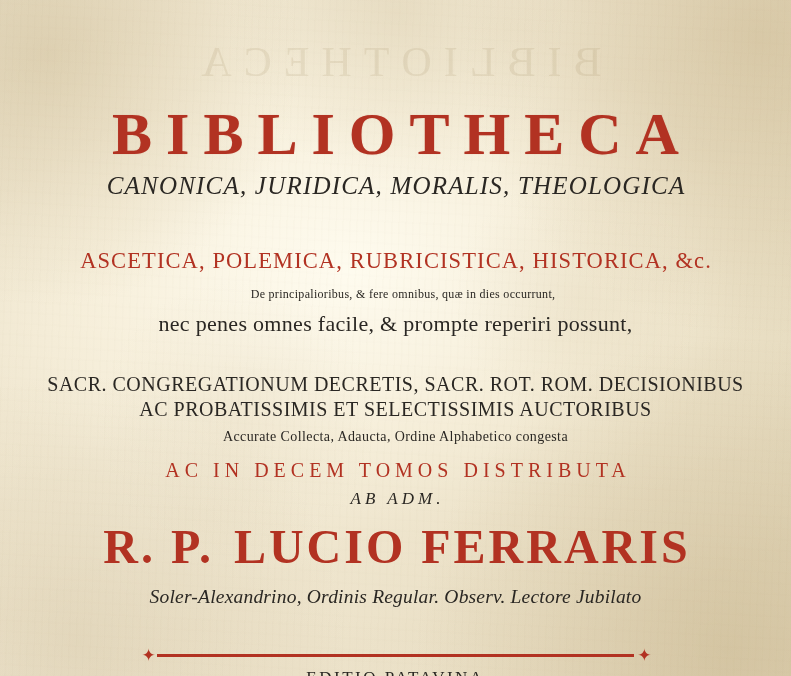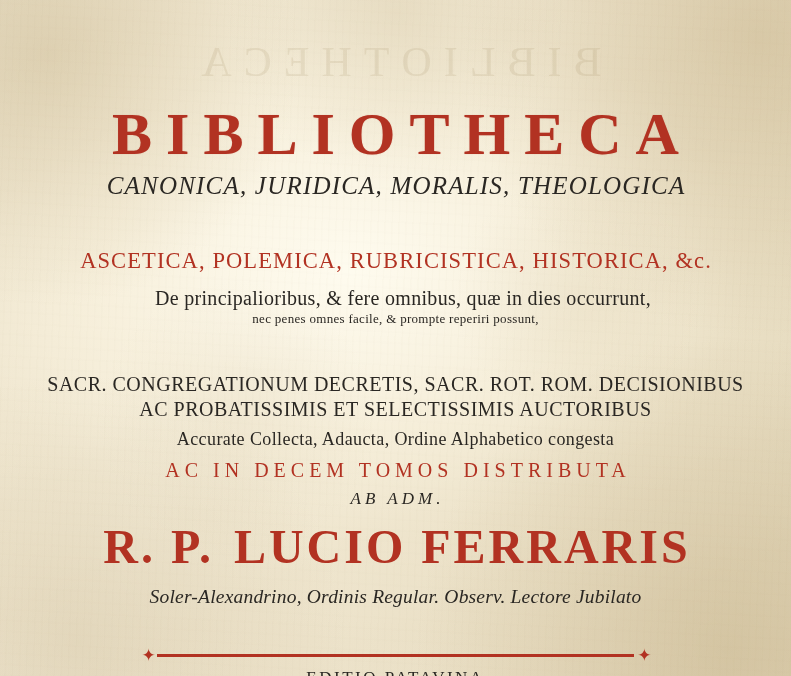--- a/index.html
+++ b/index.html
@@ -119,28 +119,28 @@
     top: 248px; left: 0; right: 0;
     font-size: 22.5px;
     letter-spacing: 1.1px;
     text-indent: 1.1px;
   }
 
   
   .l-de1 {
     position: absolute;
     top: 287px; left: 0; right: 0;
-    font-size: 20px;
+    font-size: 12px;
     letter-spacing: 0.3px;
     margin-left: 15px;
   }
   .l-de2 {
     position: absolute;
     top: 311px; left: 0; right: 0;
-    font-size: 13px;
+    font-size: 22px;
     letter-spacing: 0.3px;
   }
 
   
   .l-ex {
     position: absolute;
     top: 344px; left: 0; right: 0;
     font-size: 20.5px;
     letter-spacing: 0.6px;
     text-indent: 0.6px;
@@ -159,21 +159,21 @@
     position: absolute;
     top: 398px; left: 0; right: 0;
     font-size: 20px;
     letter-spacing: 0.5px;
   }
 
   
   .l-accurate {
     position: absolute;
     top: 429px; left: 0; right: 0;
-    font-size: 18px;
+    font-size: 14px;
     letter-spacing: 0.4px;
   }
 
   
   .l-tomos {
     position: absolute;
     top: 459px; left: 0; right: 0;
     font-size: 20px;
     letter-spacing: 5px;
     text-indent: 5px;

